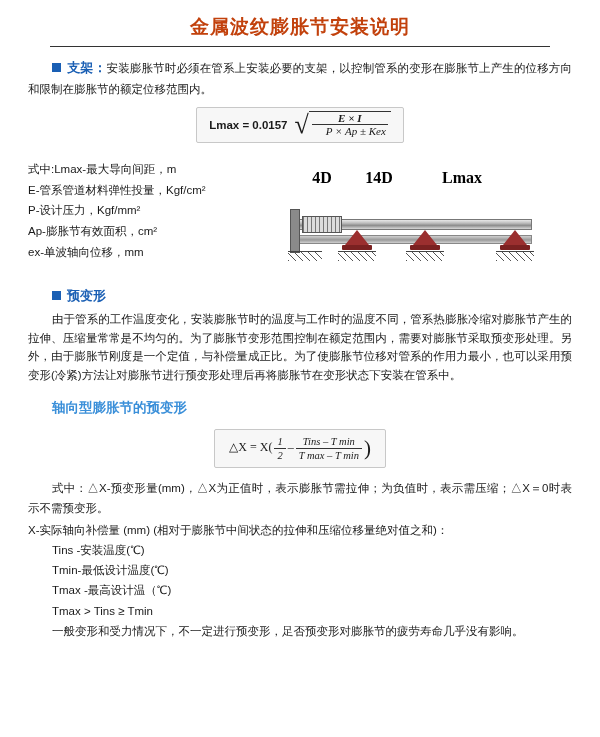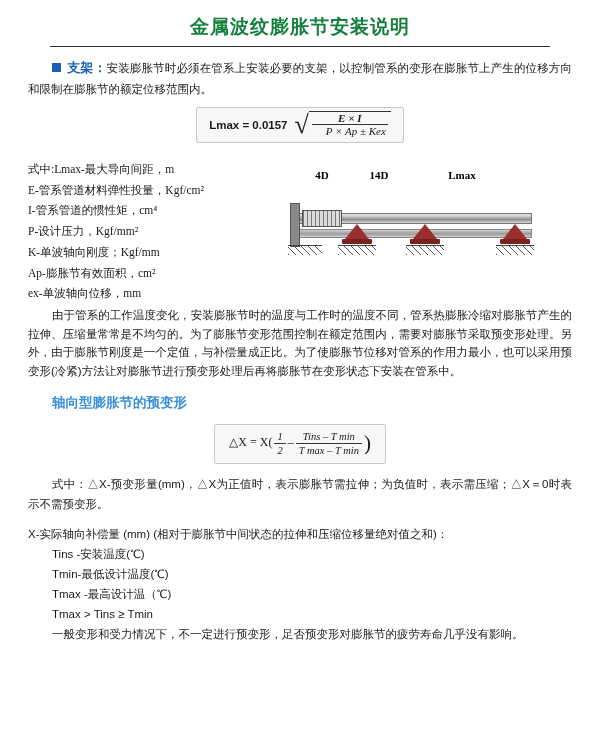--- a/index.html
+++ b/index.html
@@ -20,21 +20,21 @@
     height: 737px;
     padding: 0;
     box-sizing: border-box;
   }
   .title {
     text-align: center;
     font-size: 19px;
     font-weight: bold;
     letter-spacing: 1px;
     margin: 14px 0 6px 0;
-    color: #15803d;
+    color: #c2410c;
   }
   .rule {
     width: 500px;
     height: 1px;
     background: #333;
     margin: 0 auto 10px auto;
   }
   .content {
     padding: 0 28px;
     box-sizing: border-box;
@@ -150,21 +150,21 @@
     width: 252px;
     flex: 0 0 252px;
     padding-top: 2px;
   }
   .fig-col {
     flex: 1 1 auto;
     padding-top: 18px;
   }
   .fig-labels {
     display: flex;
-    font-size: 11px;
+    font-size: 16px;
     font-weight: bold;
     font-family: "Liberation Serif", serif;
     color: #000;
     margin-left: 14px;
   }
   .fig-labels span {
     text-align: center;
   }
   .fig-l1 { width: 44px; }
   .fig-l2 { width: 70px; }
@@ -286,21 +286,20 @@
   .note {
     font-size: 11.5px;
     line-height: 1.75;
     margin: 0;
   }
   .note-indent {
     text-indent: 24px;
   }
   .tight li {
     line-height: 1.8;
-    font-family: Liberation Serif, serif;
   }
 </style>
 </head>
 <body>
 
 <div class="page">
 
   <div class="title">金属波纹膨胀节安装说明</div>
   <div class="rule"></div>
 
@@ -321,23 +320,21 @@
           </span>
         </span>
       </span>
     </div>
 
     <div class="legend-wrap">
       <div class="legend-col">
         <ul class="legend-list tight">
           <li>式中:Lmax-最大导向间距，m</li>
           <li>E-管系管道材料弹性投量，Kgf/cm²</li>
-          <li>I-管系管道的惯性矩，cm⁴</li>
           <li>P-设计压力，Kgf/mm²</li>
-          <li>K-单波轴向刚度；Kgf/mm</li>
           <li>Ap-膨胀节有效面积，cm²</li>
           <li>ex-单波轴向位移，mm</li>
         </ul>
       </div>
 
       <div class="fig-col">
         <div class="fig-labels">
           <span class="fig-l1">4D</span>
           <span class="fig-l2">14D</span>
           <span class="fig-l3">Lmax</span>
@@ -361,33 +358,36 @@
           </div>
           <div class="hatch" style="left:2px; width:34px;"></div>
           <div class="hatch" style="left:52px; width:38px;"></div>
           <div class="hatch" style="left:120px; width:38px;"></div>
           <div class="hatch" style="left:210px; width:38px;"></div>
         </div>
       </div>
     </div>
 
 
+    <p class="sq-head">
+      <span class="sq"></span><span>预变形</span>
+    </p>
 
     <p class="indent">由于管系的工作温度变化，安装膨胀节时的温度与工作时的温度不同，管系热膨胀冷缩对膨胀节产生的拉伸、压缩量常常是不均匀的。为了膨胀节变形范围控制在额定范围内，需要对膨胀节采取预变形处理。另外，由于膨胀节刚度是一个定值，与补偿量成正比。为了使膨胀节位移对管系的作用力最小，也可以采用预变形(冷紧)方法让对膨胀节进行预变形处理后再将膨胀节在变形状态下安装在管系中。</p>
 
     <p class="sub-head">轴向型膨胀节的预变形</p>
 
     <div class="math-line">
       <span class="eq">
         <span>△X = X(</span><span class="paren-big"></span><span class="inlinefrac"><span class="n">1</span><span class="d">2</span></span><span>–</span><span class="inlinefrac"><span class="n">Tins – T min</span><span class="d">T max – T min</span></span><span class="paren-big">)</span>
       </span>
     </div>
 
     <p class="note note-indent">式中：△X-预变形量(mm)，△X为正值时，表示膨胀节需拉伸；为负值时，表示需压缩；△X＝0时表示不需预变形。</p>
-    <p class="note" style="margin-top:10px">X-实际轴向补偿量 (mm) (相对于膨胀节中间状态的拉伸和压缩位移量绝对值之和)：</p>
+    <p class="note" style="margin-top:2px">X-实际轴向补偿量 (mm) (相对于膨胀节中间状态的拉伸和压缩位移量绝对值之和)：</p>
     <p class="note note-indent">Tins -安装温度(℃)</p>
     <p class="note note-indent">Tmin-最低设计温度(℃)</p>
     <p class="note note-indent">Tmax -最高设计温（℃)</p>
     <p class="note note-indent">Tmax &gt; Tins ≥ Tmin</p>
     <p class="note note-indent">一般变形和受力情况下，不一定进行预变形，足否预变形对膨胀节的疲劳寿命几乎没有影响。</p>
 
   </div>
 </div>
 
 </body></html>

